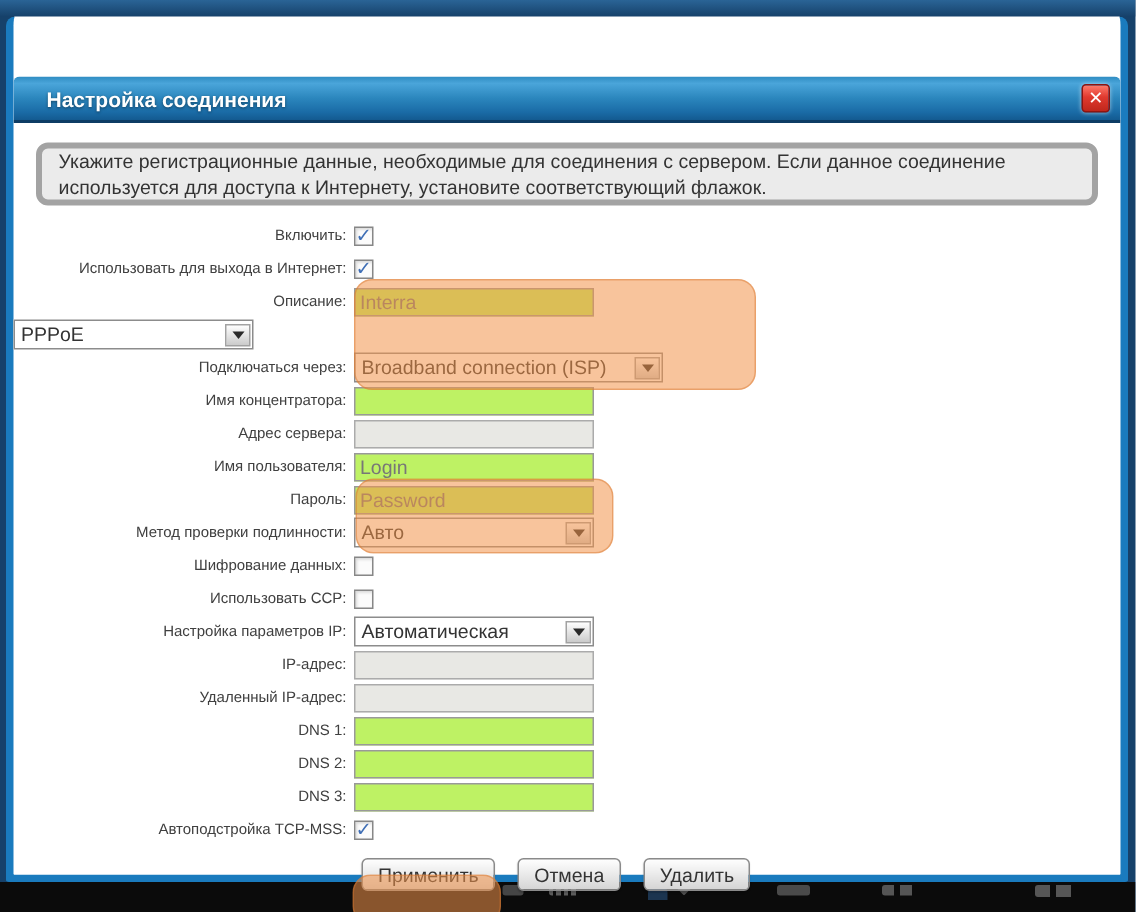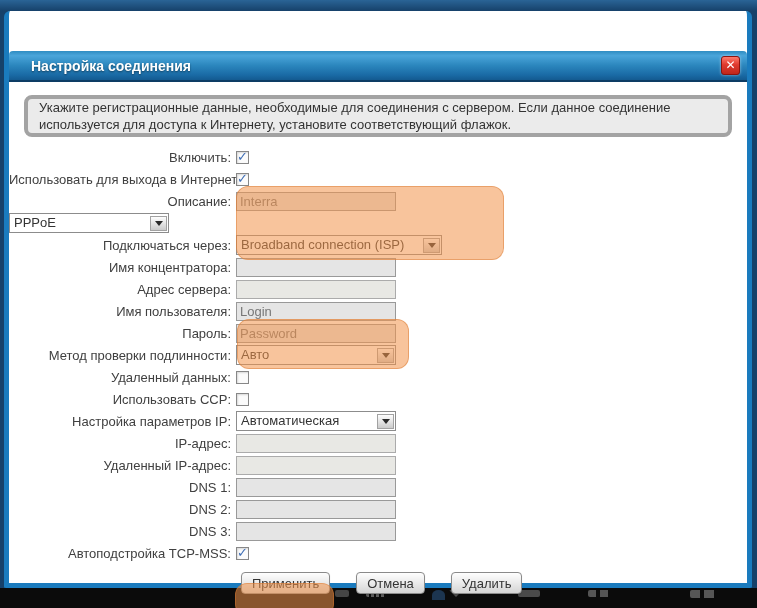--- a/index.html
+++ b/index.html
@@ -48,25 +48,25 @@
     margin:0 15px;
     background:#ebebeb;border:4px solid #a3a3a3;border-radius:8px;
     padding:0 11px;
     font-size:13px;line-height:17px;color:#333333;
   }
 
   .form{margin-top:9px;position:relative;}
   .row{height:22px;display:flex;align-items:center;}
   .row label{
     width:227px;padding-right:5px;text-align:right;
-    font-size:13px;color:#404040;white-space:nowrap;
+    font-size:10px;color:#404040;white-space:nowrap;
   }
 
   .txt{
-    width:160px;height:19px;border:1px solid #999999;background:#e5e5e5;
+    width:160px;height:19px;border:1px solid #999999;background:#bef264;
     font-family:inherit;font-size:13px;color:#777777;padding:0 3px;
   }
   .txt.disabled{background:#e8e8e4;border-color:#ababab;}
 
   .sel{
     width:160px;height:20px;border:1px solid #8c8c8c;background:#ffffff;
     display:flex;align-items:flex-end;cursor:pointer;
   }
   .sel.wide{width:206px;}
   .sel .val{flex:1;font-size:13px;color:#333333;line-height:18px;padding-left:4px;
@@ -79,21 +79,21 @@
 
   .cb{
     width:13px;height:13px;background:#fbfbfb;border:1px solid #878787;
     box-shadow:inset 1px 1px 2px rgba(0,0,0,.14);position:relative;cursor:pointer;
   }
   .cb .mark{
     position:absolute;left:0px;top:-3px;color:#3f6eb5;
     font-size:13px;font-weight:bold;
   }
 
-  .buttons{margin-top:8px;padding-left:232px;display:flex;gap:26px;position:relative;z-index:1;}
+  .buttons{margin-top:8px;padding-left:232px;display:flex;gap:15px;position:relative;z-index:1;}
   .btn{
     height:22px;padding:0 10px;
     font-family:inherit;font-size:13px;color:#333333;
     background:linear-gradient(180deg,#fefefe 0%,#ececec 45%,#d4d4d4 100%);
     border:1px solid #8a8a8a;border-radius:4px;
     box-shadow:0 1px 1px rgba(0,0,0,.18);
     cursor:pointer;
   }
 
   
@@ -187,21 +187,21 @@
         <label>Метод проверки подлинности:</label>
         <div class="sel">
           <span class="val">Авто</span>
           <span class="arrow">
               <i></i>
             </span>
         </div>
       </div>
 
       <div class="row">
-        <label>Удаленный данных:</label>
+        <label>Шифрование данных:</label>
         <div class="cb">
             <span class="mark"></span>
           </div>
       </div>
 
       <div class="row">
         <label>Использовать CCP:</label>
         <div class="cb">
             <span class="mark"></span>
           </div>

